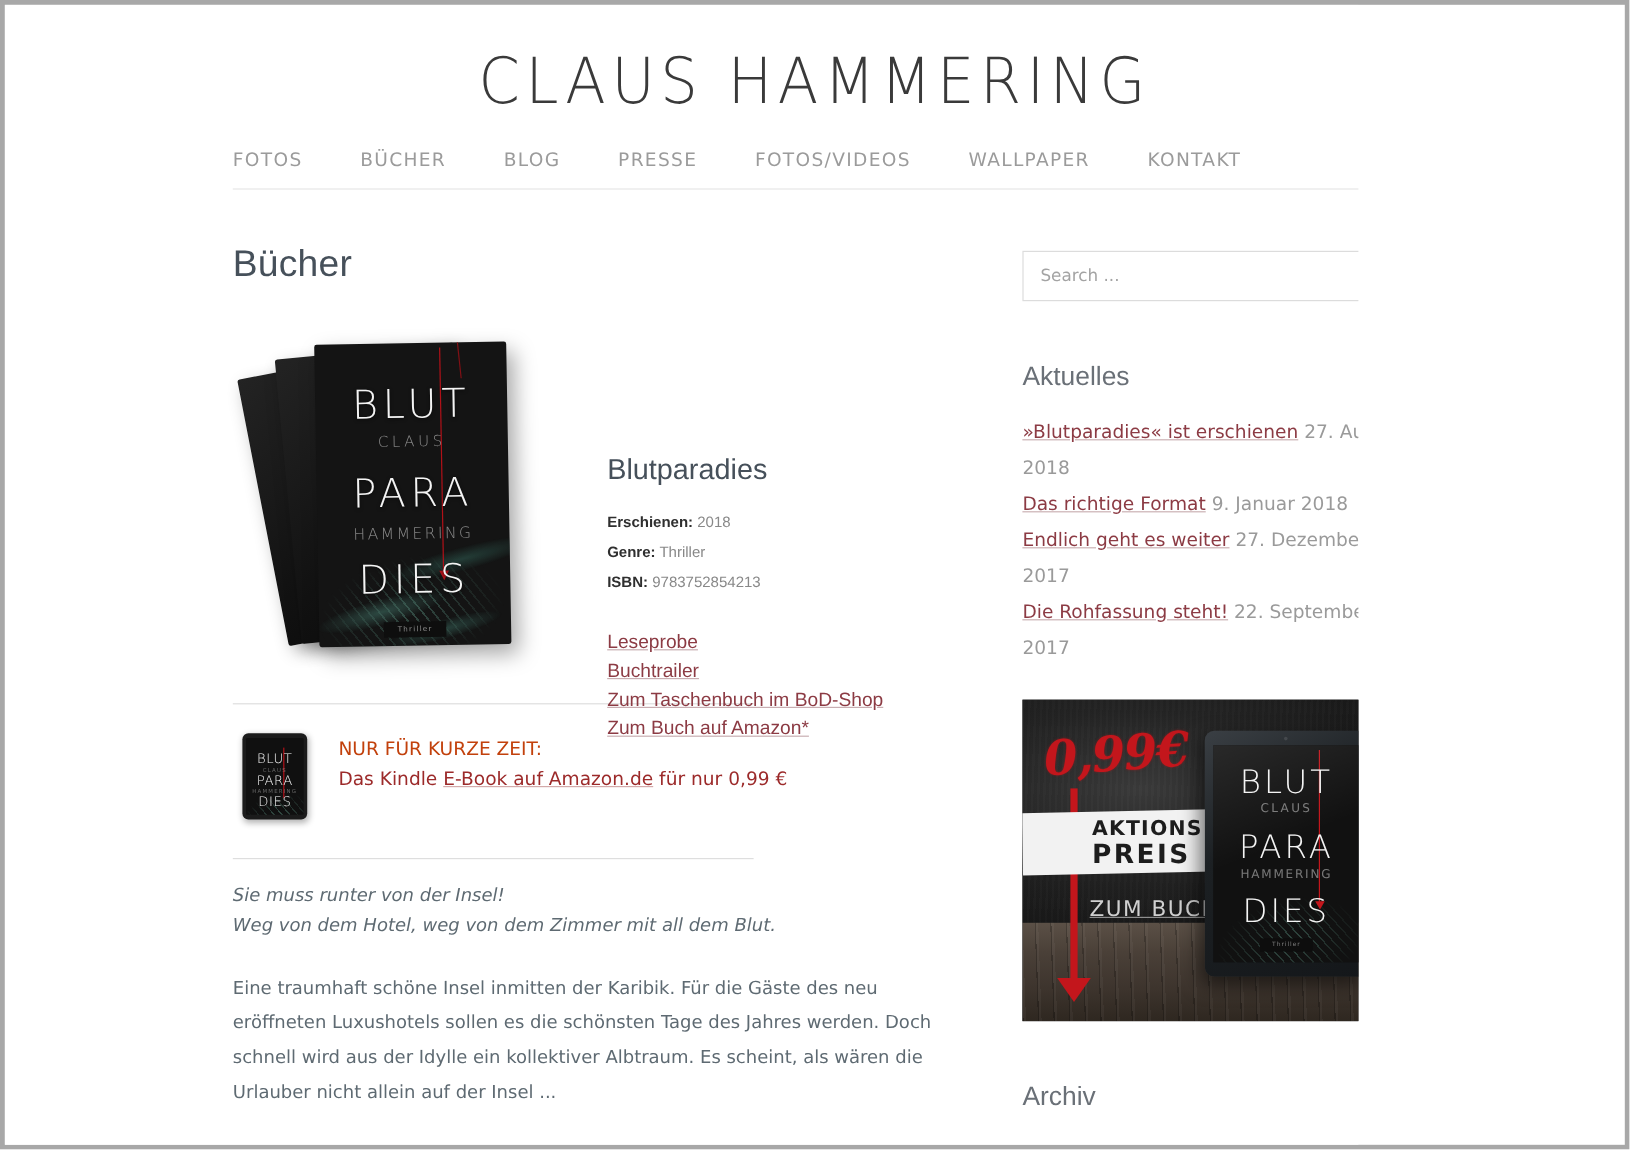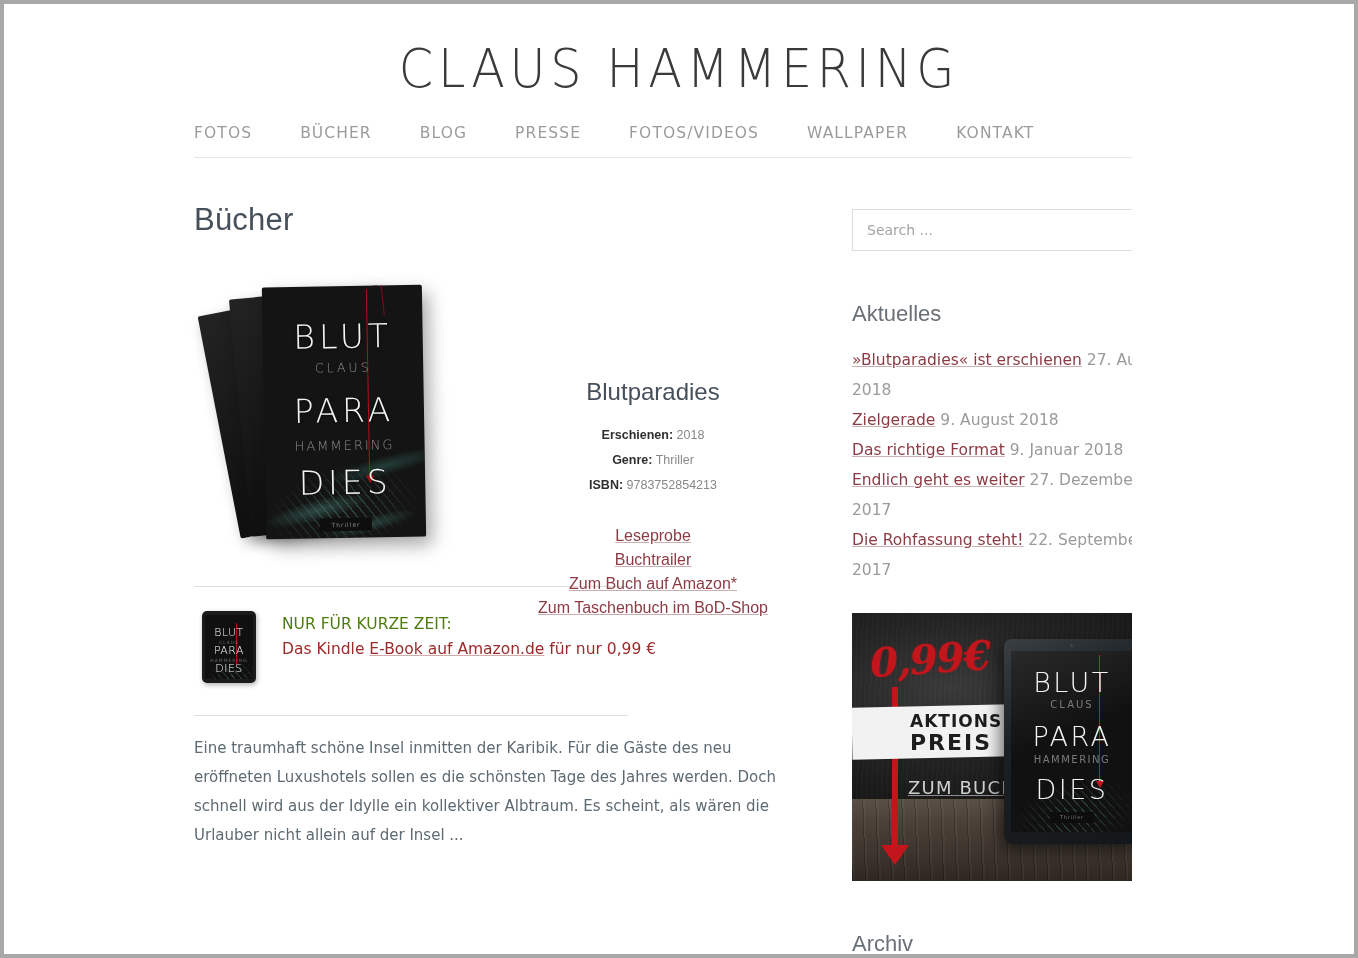--- a/index.html
+++ b/index.html
@@ -114,24 +114,23 @@
   }
   .book-figure {
     position: absolute;
     left: 18px;
     top: 0;
     width: 245px;
     height: 265px;
   }
   .book-info {
     position: absolute;
-    left: 299px;
+    left: 312px;
     top: 92px;
     width: 320px;
-    text-align: center;
   }
   .book-title {
     margin: 0 0 22px 0;
     font-size: 24px;
     font-weight: 400;
     color: #46505a;
   }
   .meta-line {
     font-size: 12.5px;
     color: #888888;
@@ -316,21 +315,21 @@
     position: absolute; left: 31px; top: 8px;
     width: 1px; height: 42px; background: #b11118;
   }
   .promo-text {
     position: absolute;
     left: 88px; top: 10px;
     width: 520px;
   }
   .promo-l1 {
     font-size: 15.5px;
-    color: #4d7c0f;
+    color: #c2410c;
     font-weight: 400;
     margin-bottom: 7px;
     font-family: "DejaVu Sans", sans-serif;
   }
   .promo-l2 {
     font-size: 15.5px;
     color: #9c2a2a;
     font-family: "DejaVu Sans", sans-serif;
   }
   .promo-l2 .ul {
@@ -650,22 +649,22 @@
           <span>Thriller</span>
         </div>
         <div class="meta-line">
           <b>ISBN:</b>
           <span>9783752854213</span>
         </div>
 
         <div class="book-links">
           <a class="book-link" href="#">Leseprobe</a>
           <a class="book-link" href="#">Buchtrailer</a>
+          <a class="book-link" href="#">Zum Taschenbuch im BoD-Shop</a>
           <a class="book-link" href="#">Zum Buch auf Amazon*</a>
-          <a class="book-link" href="#">Zum Taschenbuch im BoD-Shop</a>
         </div>
       </div>
     </section>
 
     <div class="rule"></div>
 
     <section class="promo">
       <div class="promo-thumb">
         <div class="promo-screen">
           <div class="pfrond"></div>
@@ -679,35 +678,38 @@
       </div>
       <div class="promo-text">
         <div class="promo-l1">NUR FÜR KURZE ZEIT:</div>
         <div class="promo-l2"><span>Das Kindle </span><span class="ul">E-Book auf Amazon.de</span><span> für nur 0,99 €</span></div>
       </div>
     </section>
 
     <div class="rule"></div>
 
     <section class="body-copy">
+      <p class="blurb-italic">
+        <span>Sie muss runter von der Insel!</span><br>
+        <span>Weg von dem Hotel, weg von dem Zimmer mit all dem Blut.</span>
+      </p>
       <p class="blurb">Eine traumhaft schöne Insel inmitten der Karibik. Für die Gäste des neu eröffneten Luxushotels sollen es die schönsten Tage des Jahres werden. Doch schnell wird aus der Idylle ein kollektiver Albtraum. Es scheint, als wären die Urlauber nicht allein auf der Insel ...</p>
     </section>
 
   </main>
 
   <aside class="sidebar-col">
 
     <input class="search-box" type="text" placeholder="Search ..." style="">
 
     
     <div class="widget">
       <h3 class="widget-title">Aktuelles</h3>
       <ul class="news-list">
         <li class="news-item"><a href="#">»Blutparadies« ist erschienen</a> <span>27. August 2018</span></li>
-        <li class="news-item"><a href="#">Zielgerade</a> <span>9. August 2018</span></li>
         <li class="news-item"><a href="#">Das richtige Format</a> <span>9. Januar 2018</span></li>
         <li class="news-item"><a href="#">Endlich geht es weiter</a> <span>27. Dezember 2017</span></li>
         <li class="news-item"><a href="#">Die Rohfassung steht!</a> <span>22. September 2017</span></li>
       </ul>
     </div>
 
     
     <div class="banner">
       <div class="banner-wall"></div>
       <div class="banner-wood"></div>

